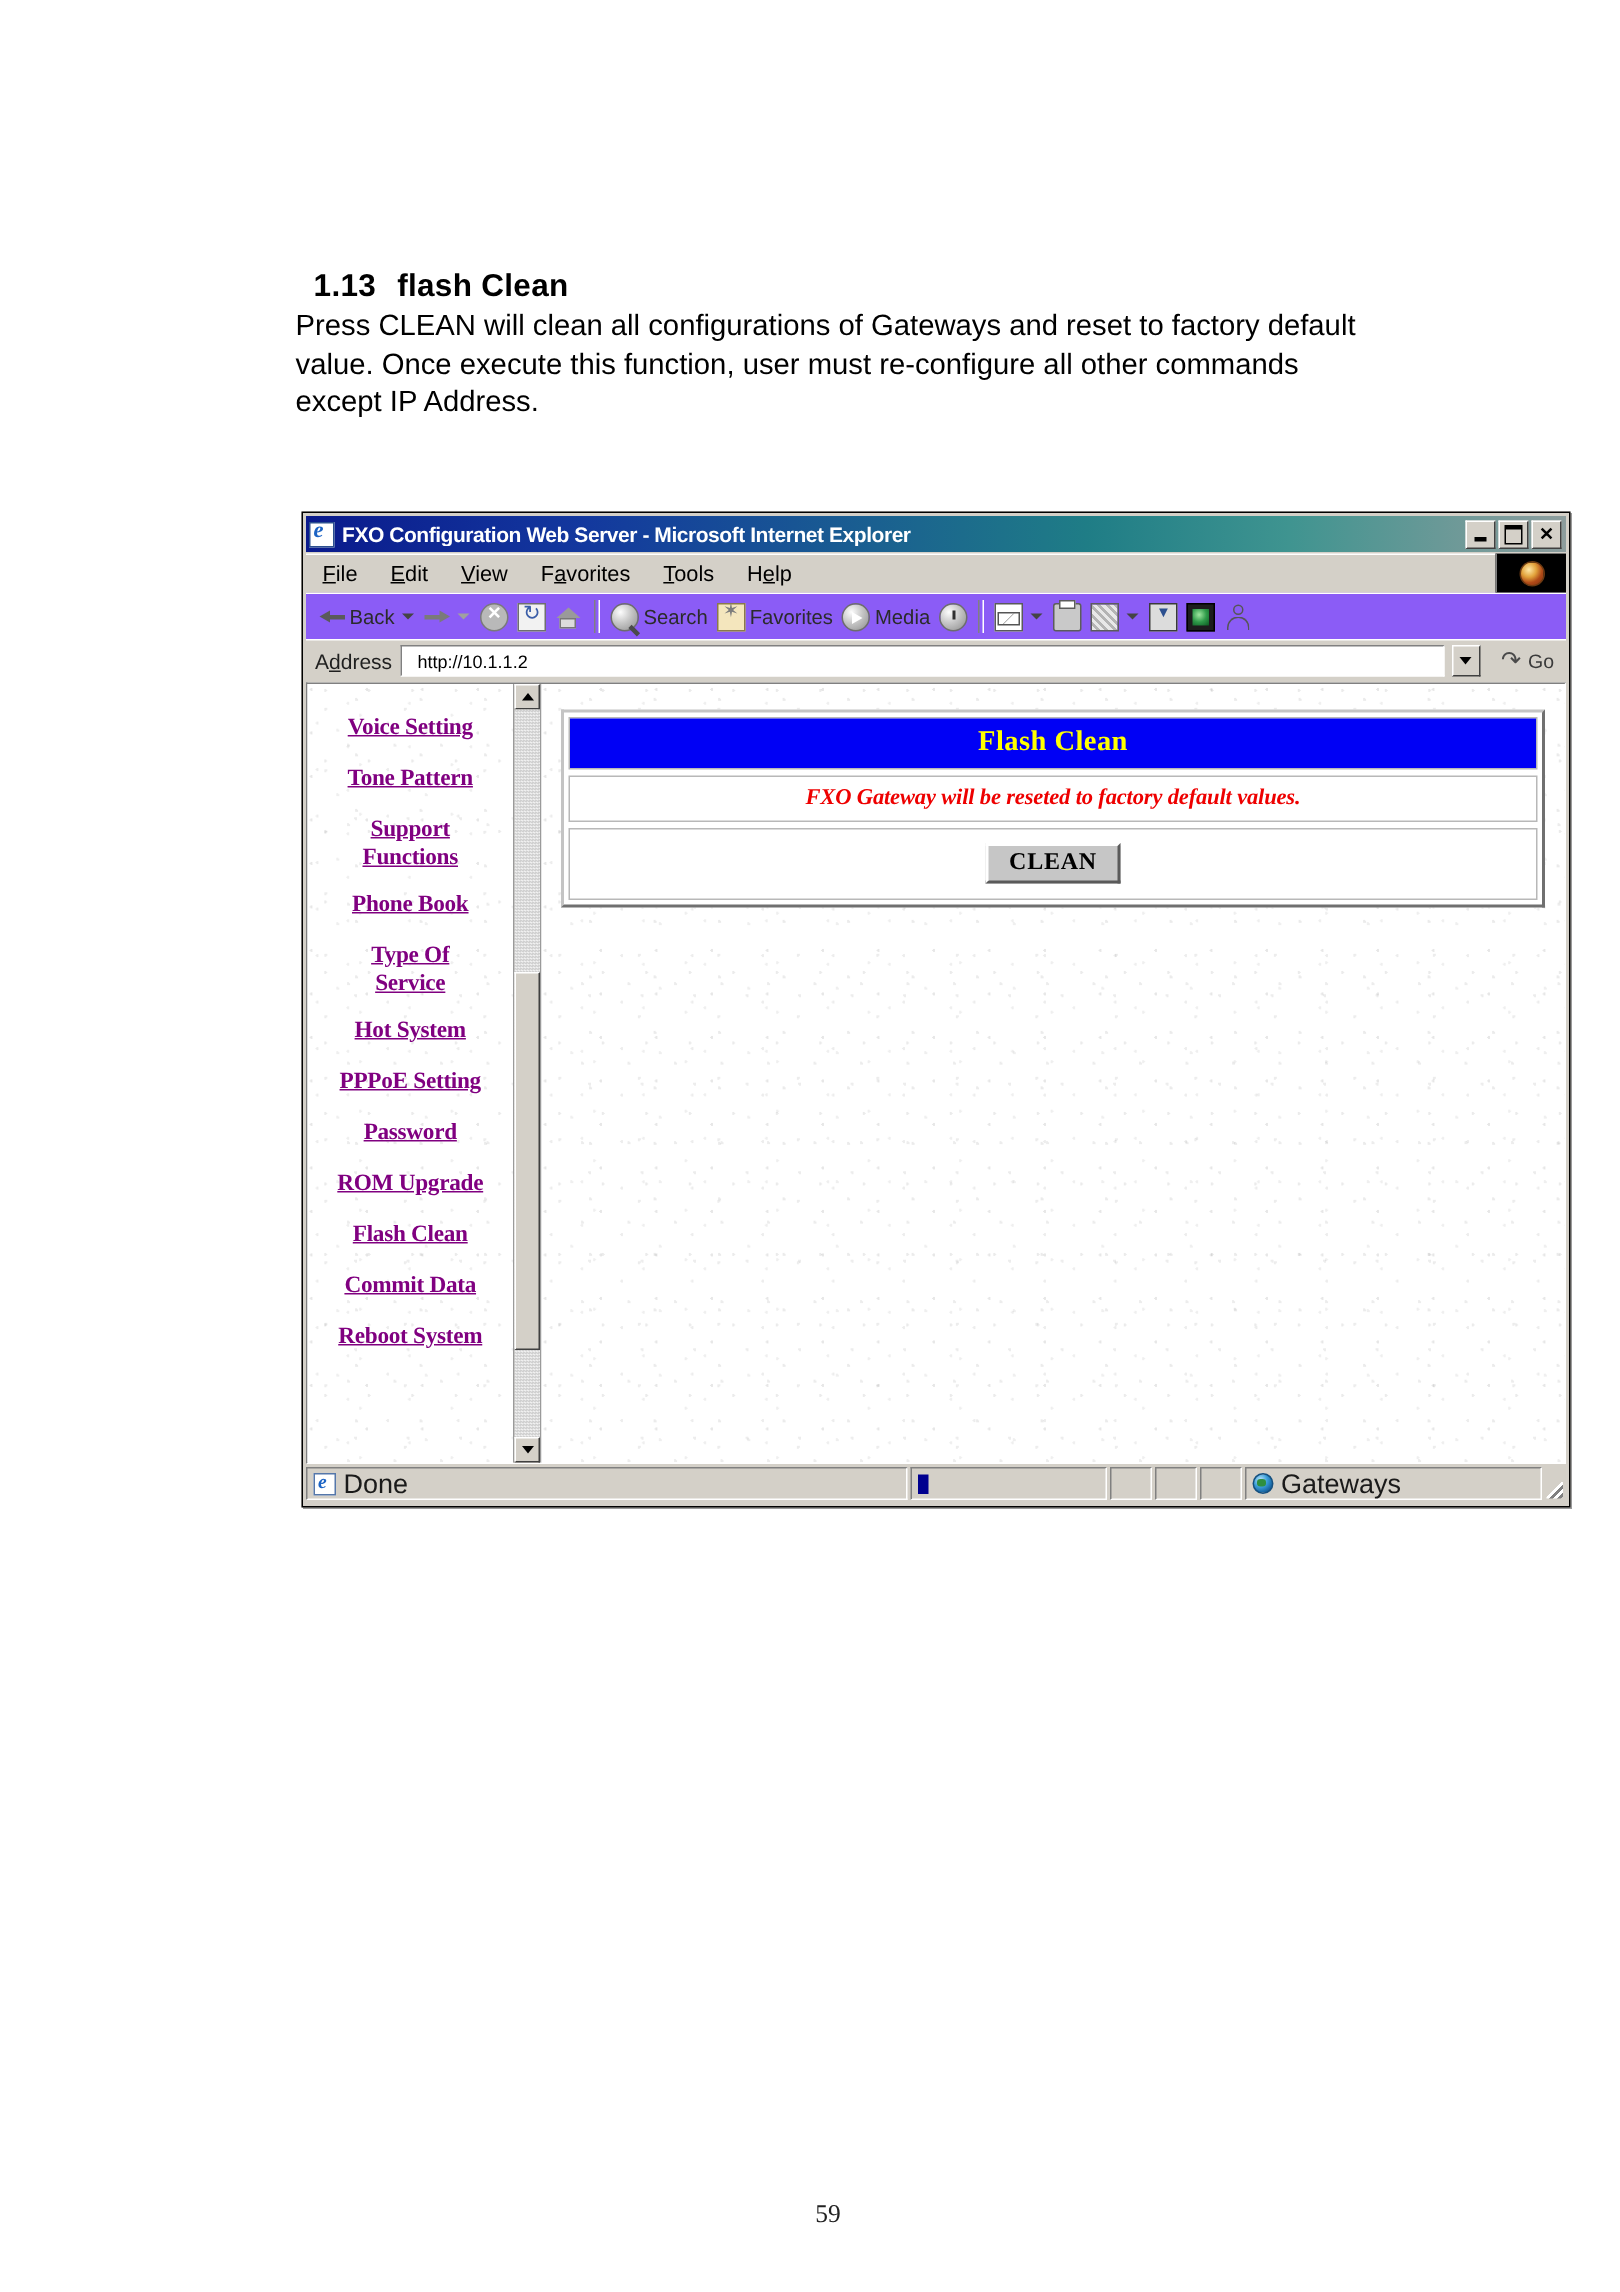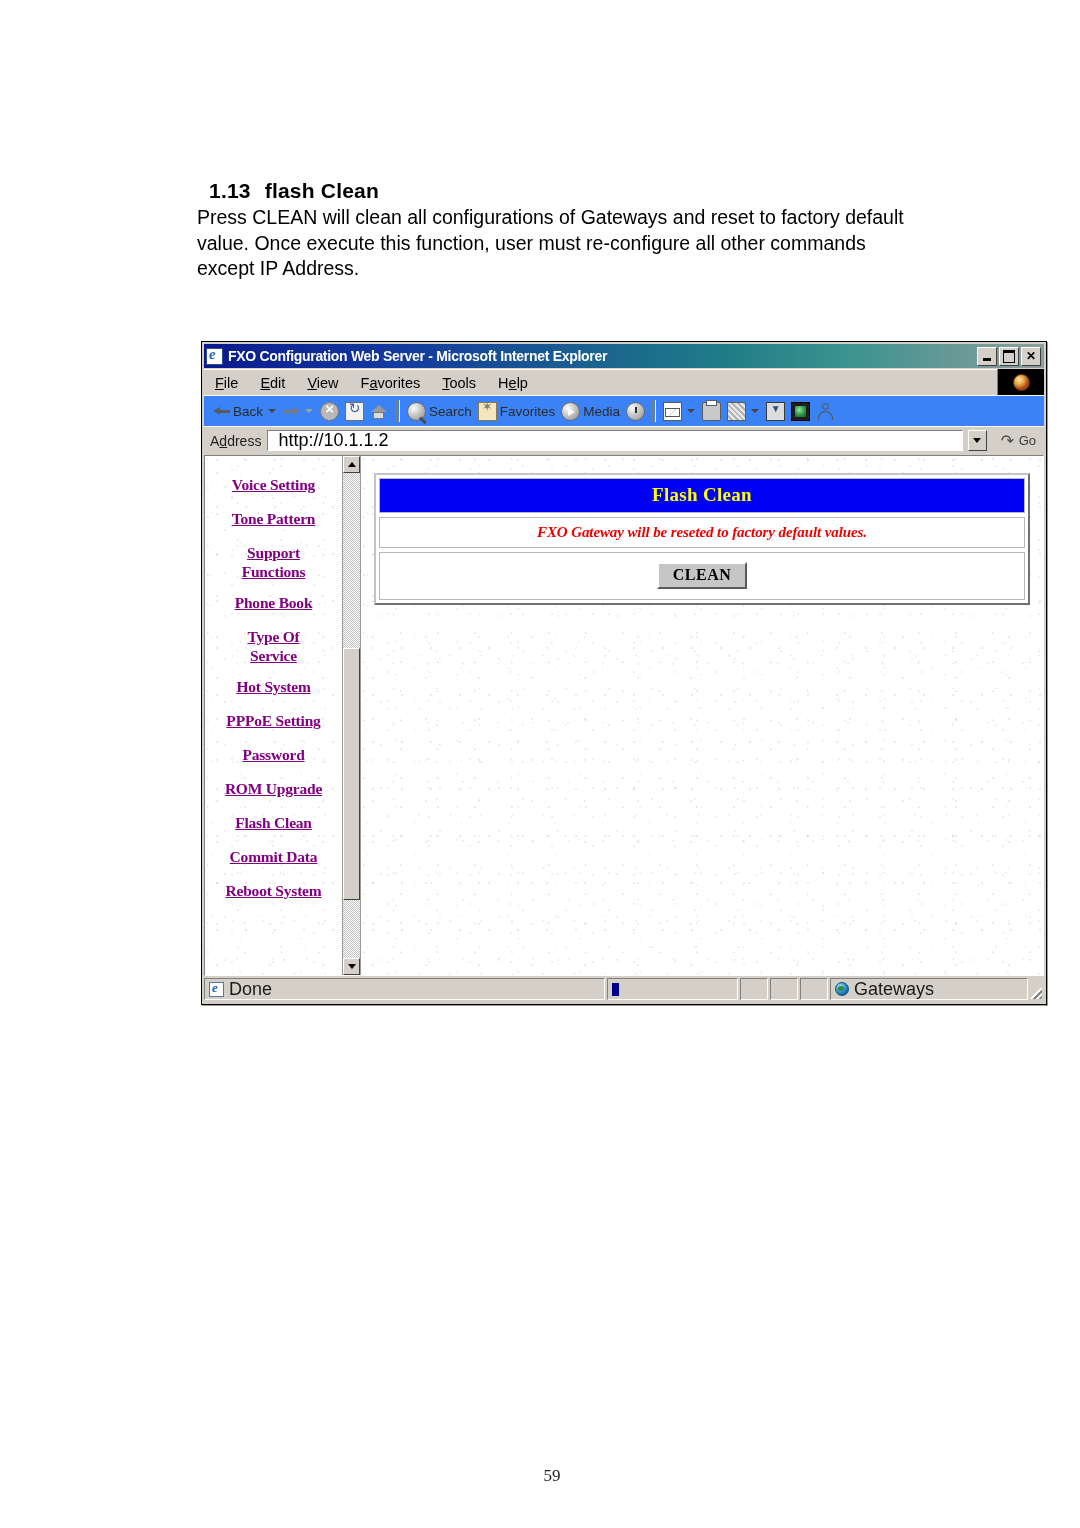--- a/index.html
+++ b/index.html
@@ -157,21 +157,21 @@
     width: 17px; height: 17px; border-radius: 50%;
     background: radial-gradient(circle at 35% 32%, #ffe9a8 0%, #e2a33c 35%, #b04a18 62%, #7a2c0c 100%);
     border: 1px solid #6b3a12;
     box-sizing: border-box;
   }
 
   
   .toolbar {
     height: 31px;
     margin: 0 2px;
-    background: #3b82f6;
+    background: #8b5cf6;
     border-top: 1px solid #ffffff;
     display: flex;
     align-items: center;
     padding-left: 6px;
     box-sizing: border-box;
     gap: 0;
   }
   .tb-btn {
     display: flex;
     align-items: center;
@@ -349,21 +349,21 @@
     flex: 1 1 auto;
     height: 21px;
     background: #ffffff;
     border-top: 1.5px solid #808080;
     border-left: 1.5px solid #808080;
     border-right: 1.5px solid #ffffff;
     border-bottom: 1.5px solid #ffffff;
     display: flex;
     align-items: center;
     padding-left: 10px;
-    font-size: 18px;
+    font-size: 12px;
     color: #000000;
     box-sizing: border-box;
     font-family: "Liberation Sans", sans-serif;
   }
   .addr-drop {
     width: 19px; height: 21px;
     background: #d4d0c8;
     border-top: 1px solid #ffffff;
     border-left: 1px solid #ffffff;
     border-right: 1px solid #404040;

